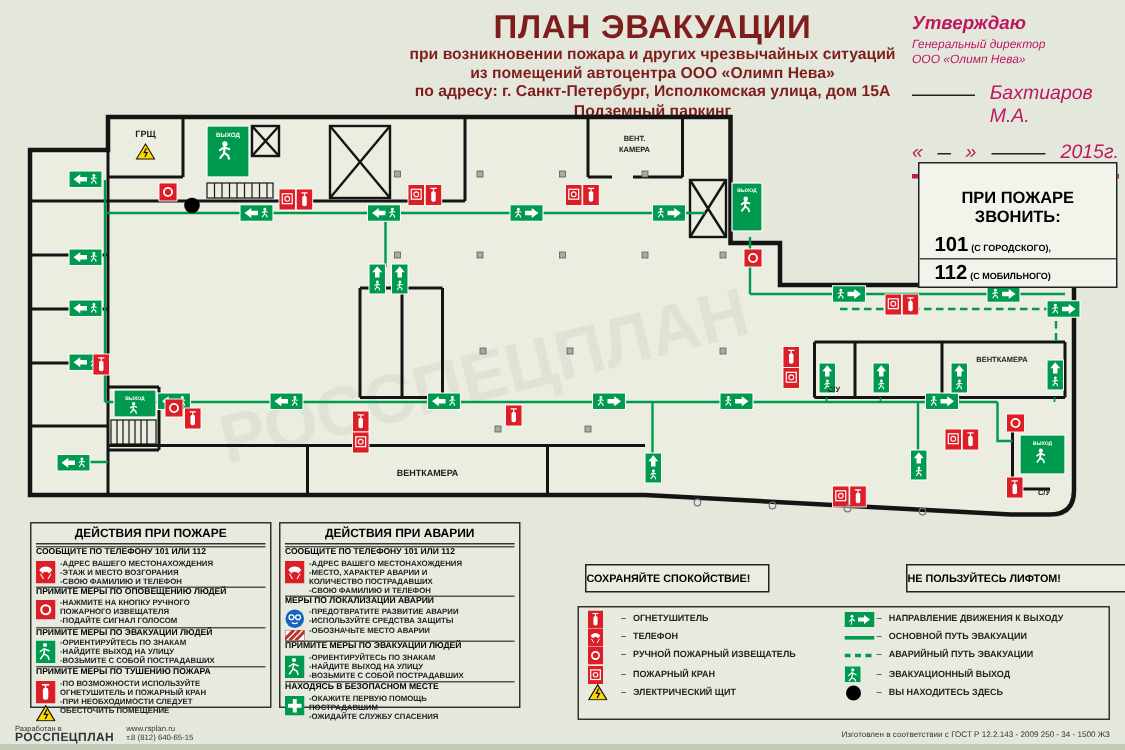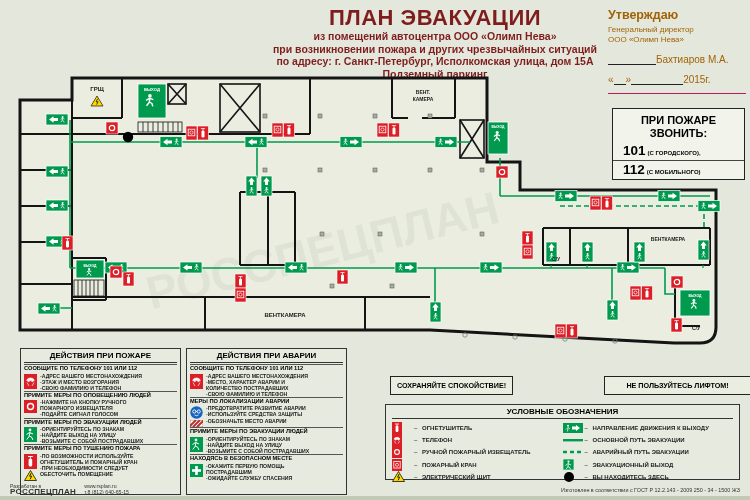--- a/index.html
+++ b/index.html
@@ -3,45 +3,45 @@
 <meta charset="utf-8">
 <style>
   html,body{margin:0;padding:0;}
   body{width:750px;height:500px;font-family:"Liberation Sans","DejaVu Sans",sans-serif;}
   #poster{position:relative;width:750px;height:500px;background:#e4e8dc;overflow:hidden;}
   .abs{position:absolute;}
   
   #title-block{left:225px;top:6px;width:420px;text-align:center;color:#7f1d1d;}
   #main-title{font-size:22px;font-weight:bold;letter-spacing:.5px;line-height:24px;}
   .sub-line{font-size:10.5px;font-weight:bold;line-height:12.5px;}
-  #approval{left:608px;top:8px;width:138px;color:#a16207;border-bottom:1px solid #be185d;padding-bottom:8px;}
+  #approval{left:608px;top:8px;width:138px;color:#be185d;border-bottom:3px solid #be185d;padding-bottom:8px;font-style:italic;}
   #approval .ap-h{font-size:12.5px;font-weight:bold;margin-bottom:3px;}
   #approval .ap-l{font-size:8px;line-height:10px;}
-  .sig-row{font-size:10px;margin-top:9px;display:flex;align-items:flex-end;gap:0;}
+  .sig-row{font-size:13px;margin-top:9px;display:flex;gap:10px;}
   .uline{display:inline-block;border-bottom:1px solid #222;height:9px;}
   
   #call-box{left:612px;top:108px;width:131px;background:#f2f4ec;border:1.5px solid #222;text-align:center;}
   .cb-t{font-size:11px;font-weight:bold;line-height:12.5px;}
   .cb-row{display:flex;align-items:baseline;padding:1px 20px 2px 10px;text-align:left;}
   .cb-num{font-size:13.5px;font-weight:bold;}
   .cb-note{font-size:6px;font-weight:bold;margin-left:2px;}
-  #call-box .cb-head{padding-top:5px;padding-bottom:3px;}
+  #call-box .cb-head{padding-top:17px;padding-bottom:3px;}
   .cb-row+.cb-row{border-top:1px solid #444;}
   
-  .act-box{top:348px;width:161px;height:147px;border:1.2px solid #333;background:#e7ebdf;box-sizing:border-box;padding:2px 3px;}
+  .act-box{top:348px;width:161px;height:124px;border:1.2px solid #333;background:#e7ebdf;box-sizing:border-box;padding:2px 3px;}
   #fire-box{left:20px;} #acc-box{left:186px;}
   .act-title{font-size:8px;font-weight:bold;text-align:center;border-bottom:1.2px solid #333;padding-bottom:2px;margin-bottom:1px;}
   .sec-h{font-size:5.7px;font-weight:bold;line-height:7.5px;border-top:1px solid #555;}
   .sec:first-of-type .sec-h{border-top:none;}
   .sec-body{display:flex;}
   .sec-ico{width:16px;flex:none;padding-top:1px;display:flex;flex-direction:column;gap:1px;align-items:flex-start;}
   .sec-items{flex:1;}
   .it{font-size:5.2px;line-height:6.1px;font-weight:bold;color:#222;}
   
-  .notice{top:376px;height:19px;border:1.2px solid #222;background:#eaeee1;display:flex;align-items:center;justify-content:center;font-size:7.2px;font-weight:bold;box-sizing:border-box;}
+  .notice{top:376px;height:19px;border:1.2px solid #222;background:#eaeee1;display:flex;align-items:center;justify-content:flex-start;font-size:7.2px;font-weight:bold;box-sizing:border-box;}
   #keep-calm{left:390px;width:123px;} #no-lift{left:604px;width:147px;}
   
   #legend{left:385px;top:404px;width:355px;height:76px;border:1.2px solid #333;background:#e7ebdf;box-sizing:border-box;padding:2px 6px;}
   #legend .lg-t{text-align:center;font-size:8px;font-weight:bold;border-bottom:1px solid #333;padding-bottom:2px;margin-bottom:3px;}
   .lg-cols{display:flex;}
   .lg-col{width:50%;}
   .lg-row{display:flex;align-items:center;height:12.2px;}
   .lg-ic{width:22px;flex:none;display:flex;justify-content:flex-start;align-items:center;}
   .lg-dash{width:8px;font-size:6px;flex:none;}
   .lg-lb{font-size:6px;font-weight:bold;color:#222;}
@@ -59,22 +59,22 @@
   .exlab{font-size:4.2px;font-weight:bold;fill:#fff;}
   .exlab3{font-size:3.4px;font-weight:bold;fill:#fff;}
 </style>
 </head>
 <body>
 
 <div id="poster">
 
   <div class="abs" id="title-block">
     <div id="main-title">ПЛАН ЭВАКУАЦИИ</div>
+    <div class="sub-line">при возникновении пожара и других чрезвычайных ситуаций</div>
     <div class="sub-line">из помещений автоцентра ООО «Олимп Нева»</div>
-    <div class="sub-line">при возникновении пожара и других чрезвычайных ситуаций</div>
     <div class="sub-line">по адресу: г. Санкт-Петербург, Исполкомская улица, дом 15А</div>
     <div class="sub-line">Подземный паркинг</div>
   </div>
 
   <div class="abs" id="approval">
     <div class="ap-h">Утверждаю</div>
     <div class="ap-l">Генеральный директор</div>
     <div class="ap-l">ООО «Олимп Нева»</div>
     <div class="sig-row">
       <span class="uline" style="width:48px"></span>
@@ -452,21 +452,20 @@
   </div>
 
   <div class="abs notice" id="keep-calm">
     <span>СОХРАНЯЙТЕ СПОКОЙСТВИЕ!</span>
   </div>
   <div class="abs notice" id="no-lift">
     <span>НЕ ПОЛЬЗУЙТЕСЬ ЛИФТОМ!</span>
   </div>
 
   <div class="abs" id="legend">
-    <div class="lg-t">УСЛОВНЫЕ ОБОЗНАЧЕНИЯ</div>
     <div class="lg-cols">
       <div class="lg-col">
         <div class="lg-row">
           <span class="lg-ic">
               <svg width="10" height="12">
                 <rect width="10" height="12" fill="#dc1f26"></rect>
                 <rect x="3.6" y="3.6" width="2.8" height="6.4" rx="1.2" fill="#fff"></rect>
                 <path d="M5,3.6 V2 M3,2 h4" stroke="#fff" stroke-width="0.8" fill="none"></path>
               </svg>
             </span>

